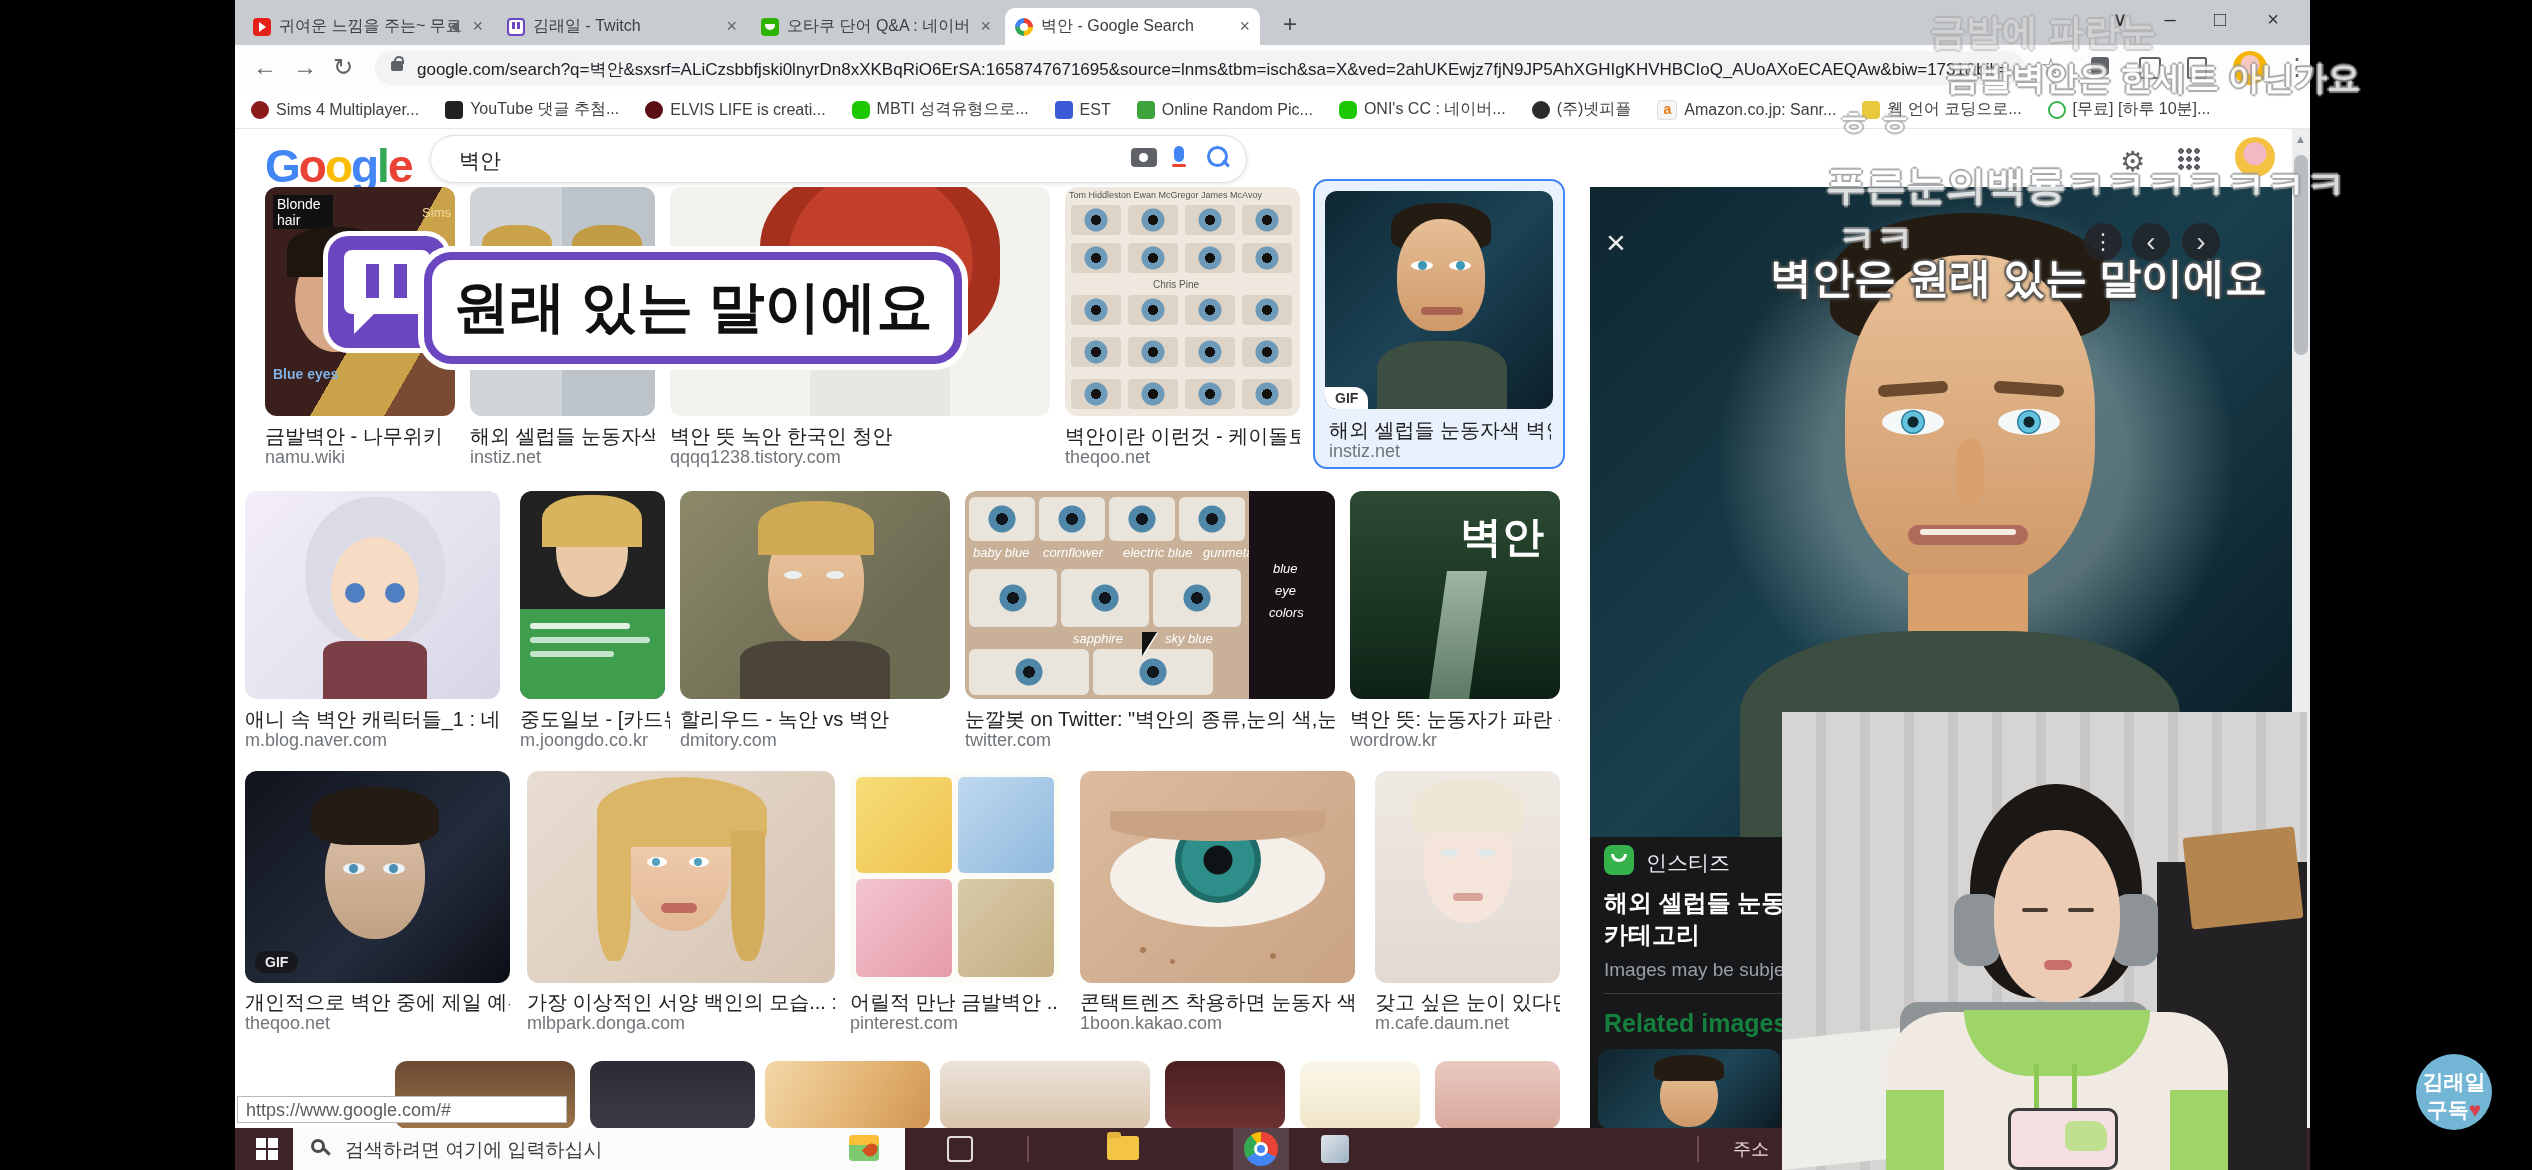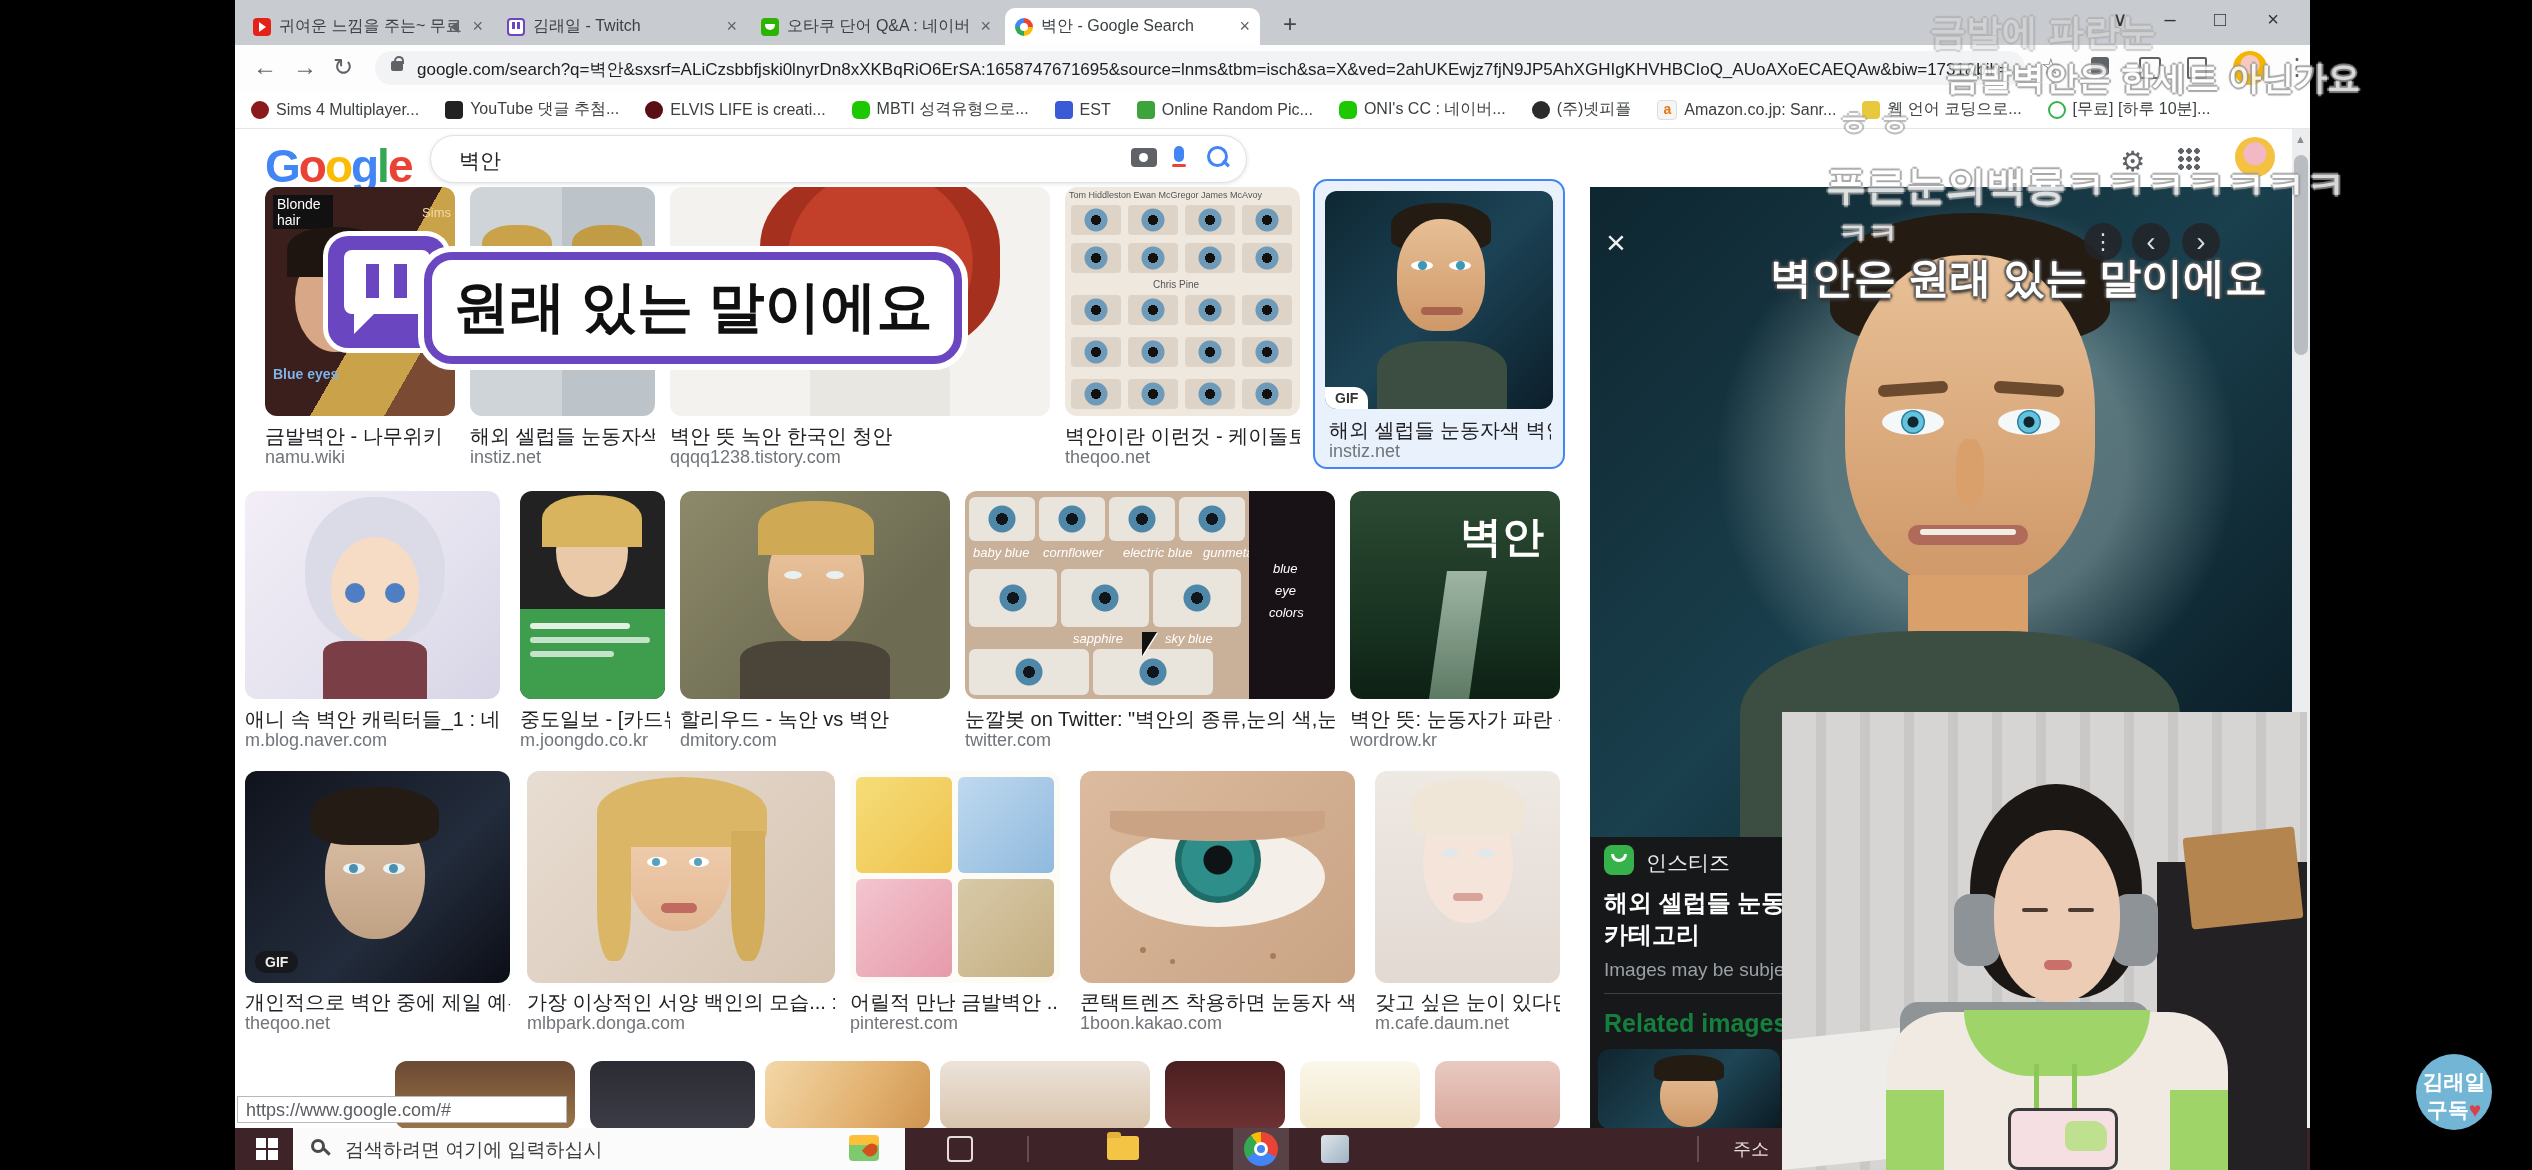--- a/index.html
+++ b/index.html
@@ -510,21 +510,21 @@
     </span>
     <div class="abs twbox" style="left:96px;top:16px;width:522px;height:96px">
       <span class="twtext">원래 있는 말이에요</span>
     </div>
   </div>
 
   <span class="abs chat" style="left:1930px;top:8px;font-size:36px;opacity:.45;color:#d9d9d9;z-index:60">금발에 파란눈</span>
   <span class="abs chat" style="left:1946px;top:56px;font-size:33px;z-index:60">금발벽안은 한세트 아닌가요</span>
   <span class="abs chat" style="left:1838px;top:102px;font-size:32px;opacity:.7;z-index:60">ㅎ ㅎ</span>
   <span class="abs chat" style="left:1826px;top:158px;font-size:40px;z-index:60">푸른눈의백룡ㅋㅋㅋㅋㅋㅋㅋ</span>
-  <span class="abs chat" style="left:1838px;top:214px;font-size:30px;z-index:60">ㅋㅋ</span>
+  <span class="abs chat" style="left:1838px;top:214px;font-size:38px;z-index:60">ㅋㅋ</span>
 
   <span class="abs subtitle" style="left:1770px;top:250px;font-size:42px;z-index:60">벽안은 원래 있는 말이에요</span>
 
   <div class="abs subbadge" style="left:2416px;top:1054px;width:76px;height:76px;z-index:70">
     <div style="font-size:21px;margin-top:14px">김래일</div>
     <div style="font-size:21px"><span>구독</span><span style="color:#d8414f">♥</span></div>
   </div>
 
   <div class="abs cursor" style="left:1142px;top:632px;z-index:80"></div>
 </div>

